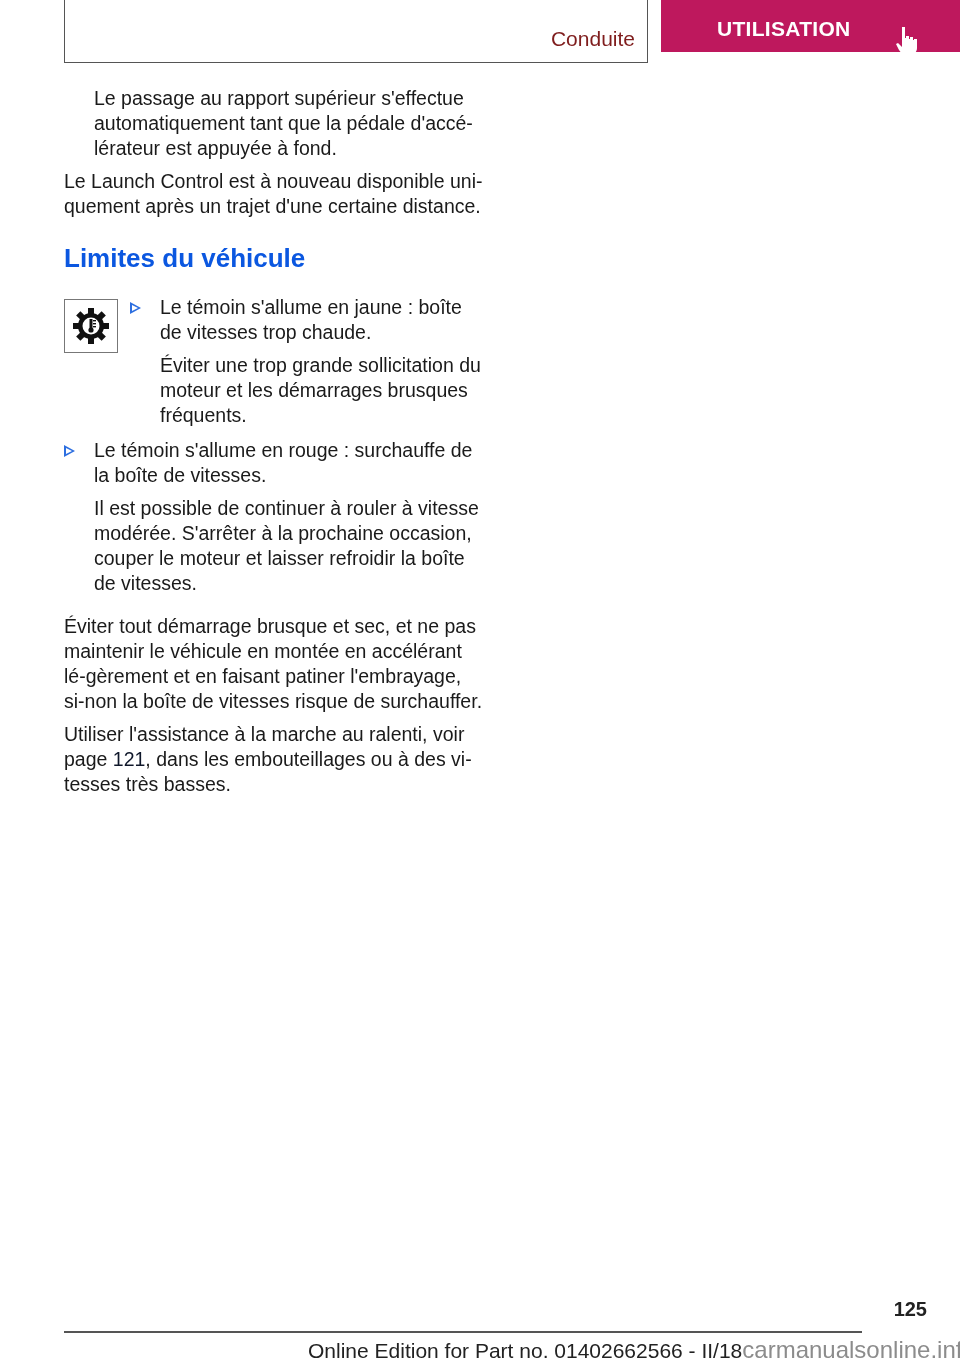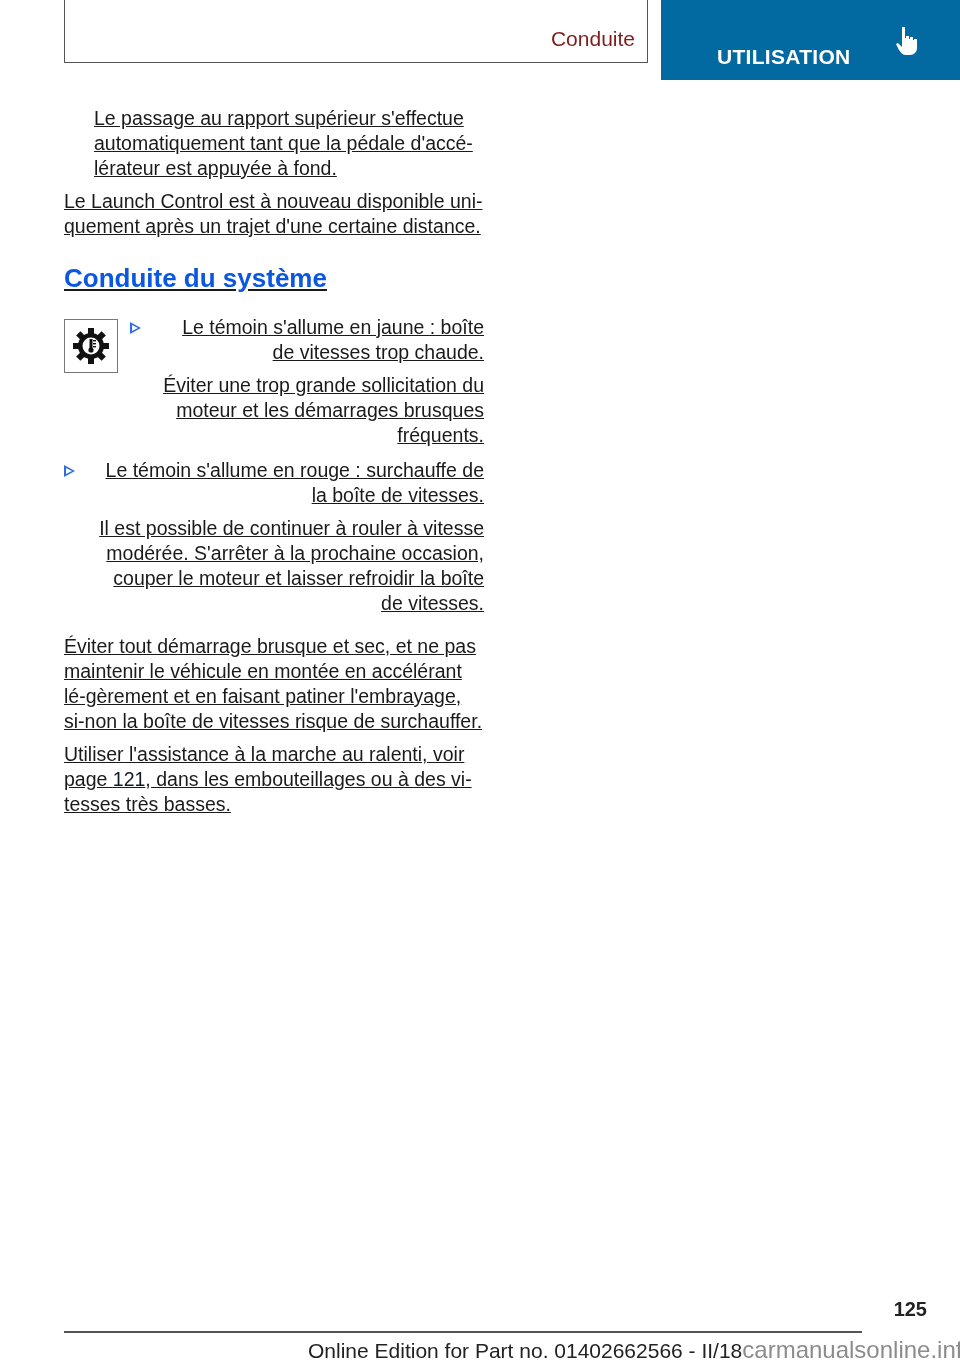--- a/index.html
+++ b/index.html
@@ -1,29 +1,29 @@
 <!DOCTYPE html>
 <html><head>
 <meta charset="utf-8">
 <style>
   html, body { margin: 0; padding: 0; background: #ffffff; }
   body { width: 960px; height: 1362px; position: relative; overflow: hidden;
          font-family: "Liberation Sans", sans-serif; color: #1a1a1a; }
   .hdr-left { position: absolute; left: 64px; top: -2px; width: 584px; height: 65px;
               border: 1.5px solid #555; border-top: none; box-sizing: border-box; }
   .hdr-left .section { position: absolute; right: 12px; bottom: 11px; font-size: 21px; color: #7f1d1d; }
-  .hdr-right { position: absolute; left: 661px; top: 0; width: 299px; height: 80px; background: #0369a1; }
+  .hdr-right { position: absolute; left: 661px; top: 0; width: 299px; height: 52px; background: #be185d; }
   .hdr-right .chapter { position: absolute; left: 56px; bottom: 11px; font-size: 21px; font-weight: bold; color: #fff; letter-spacing: 0.3px; }
   .hdr-right .hand { position: absolute; left: 234px; top: 26px; width: 24px; height: 30px; }
-  .content { position: absolute; left: 64px; top: 106px; width: 420px; font-size: 19.5px; line-height: 25px; text-decoration: underline; }
+  .content { position: absolute; left: 64px; top: 86px; width: 420px; font-size: 19.5px; line-height: 25px; }
   p { margin: 0; }
   .indent { padding-left: 30px; }
   .gap { margin-top: 8px; }
   h2 { color: #0b57e0; font-size: 26px; font-weight: bold; margin: 24px 0 4px 0; line-height: 30px; }
-  .warn-block { position: relative; margin-top: 22px; text-align: right; }
+  .warn-block { position: relative; margin-top: 22px; }
   .warn-icon { position: absolute; left: 0; top: 4px; width: 54px; height: 54px; border: 1.5px solid #777; box-sizing: border-box; display: flex; align-items: center; justify-content: center; }
   .bullet { position: relative; padding-left: 30px; }
   .bullet .tri { position: absolute; left: 0; top: 7px; width: 0; height: 0;
                  border-left: 11px solid #2d6fe0; border-top: 6px solid transparent; border-bottom: 6px solid transparent; }
   .bullet .tri::after { content: ""; position: absolute; left: -9px; top: -3px; border-left: 6px solid #fff; border-top: 3px solid transparent; border-bottom: 3px solid transparent; }
   .link { color: #0f172a; }
   .footer-line { position: absolute; left: 64px; top: 1331px; width: 798px; height: 2px; background: #555; }
   .page-num { position: absolute; right: 33px; top: 1298px; font-size: 20px; font-weight: bold; color: #222; }
   .footer-text { position: absolute; left: 308px; top: 1336px; font-size: 21px; color: #222; white-space: nowrap; }
   .watermark { color: #8c8c8c; font-size: 24px; }
@@ -38,21 +38,21 @@
   <span class="chapter">UTILISATION</span>
   <svg class="hand" viewBox="0 0 24 30">
     <path d="M7 1 h3 v11 h1 v-2 h3 v3 h1 v-2 h3 v3 h1 v-1 h3 v9 c0 4 -3 7 -7 7 h-4 c-3 0 -5 -2 -7 -5 l-3 -6 l2 -1 l4 4 z" fill="#fff"></path>
   </svg>
 </div>
 
 <div class="content">
   <p class="indent">Le passage au rapport supérieur s'effectue automatiquement tant que la pédale d'accé-lérateur est appuyée à fond.</p>
   <p class="gap">Le Launch Control est à nouveau disponible uni-quement après un trajet d'une certaine distance.</p>
 
-  <h2>Conduite du système</h2>
+  <h2>Limites du véhicule</h2>
 
   <div class="warn-block">
     <div class="warn-icon">
       <svg width="40" height="40" viewBox="0 0 40 40">
         <g fill="#111">
           <circle cx="20" cy="20" r="13"></circle>
           <rect x="17" y="2" width="6" height="8"></rect>
           <rect x="17" y="30" width="6" height="8"></rect>
           <rect x="2" y="17" width="8" height="6"></rect>
           <rect x="30" y="17" width="8" height="6"></rect>

